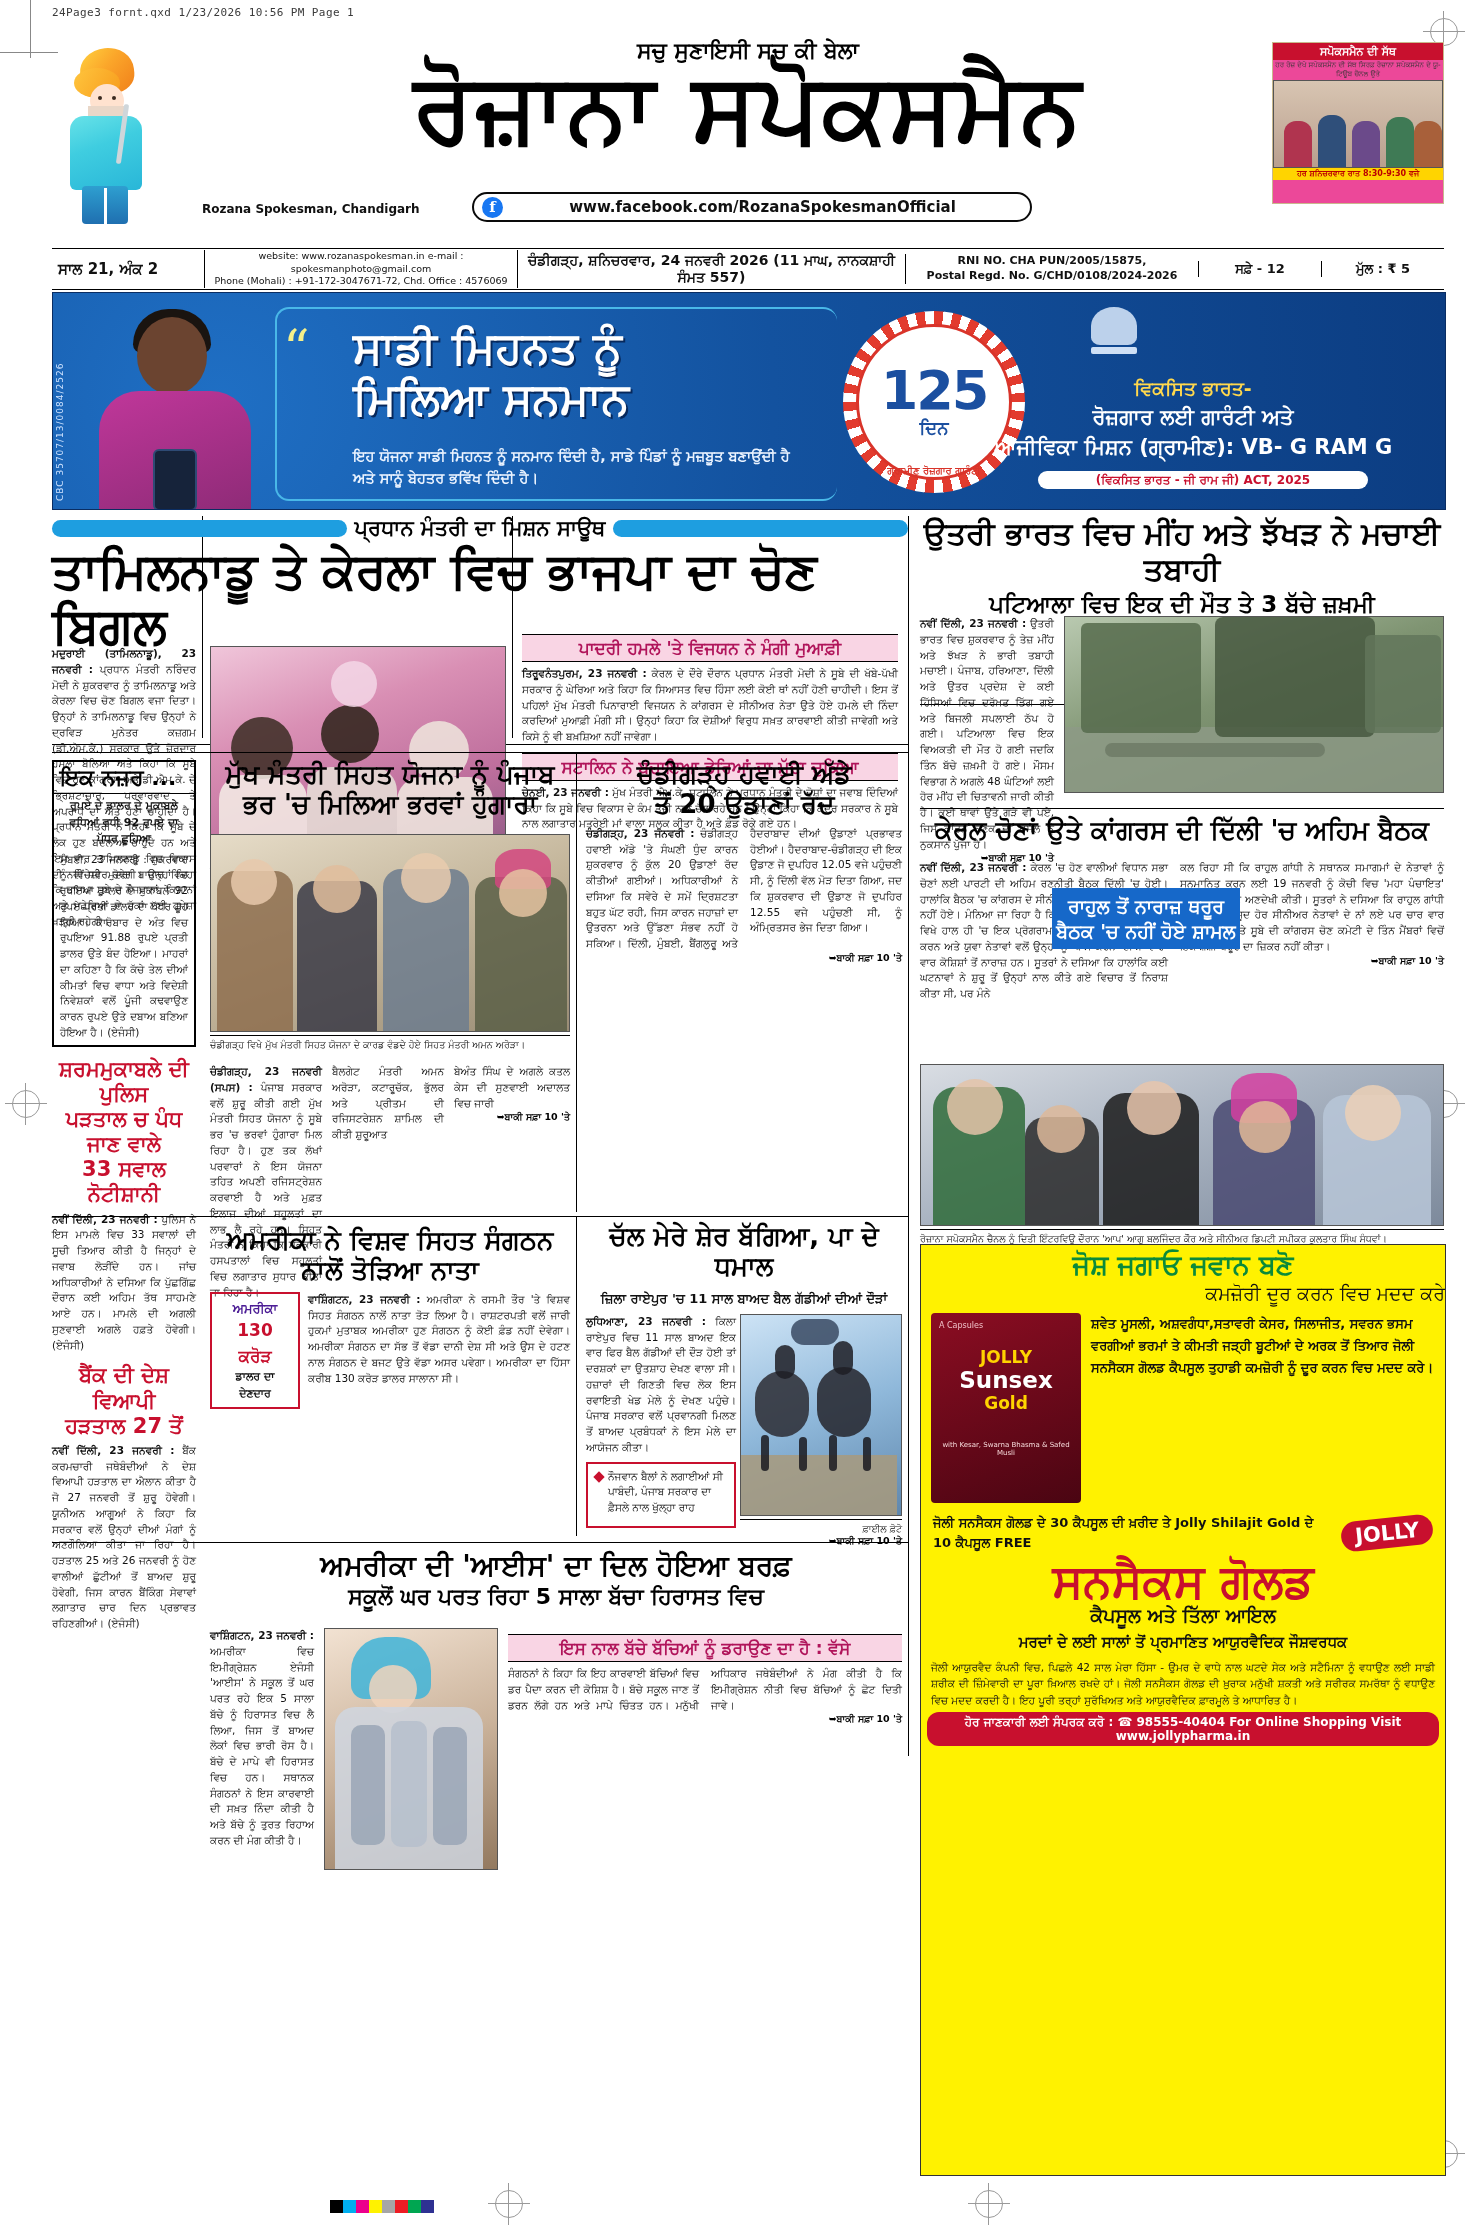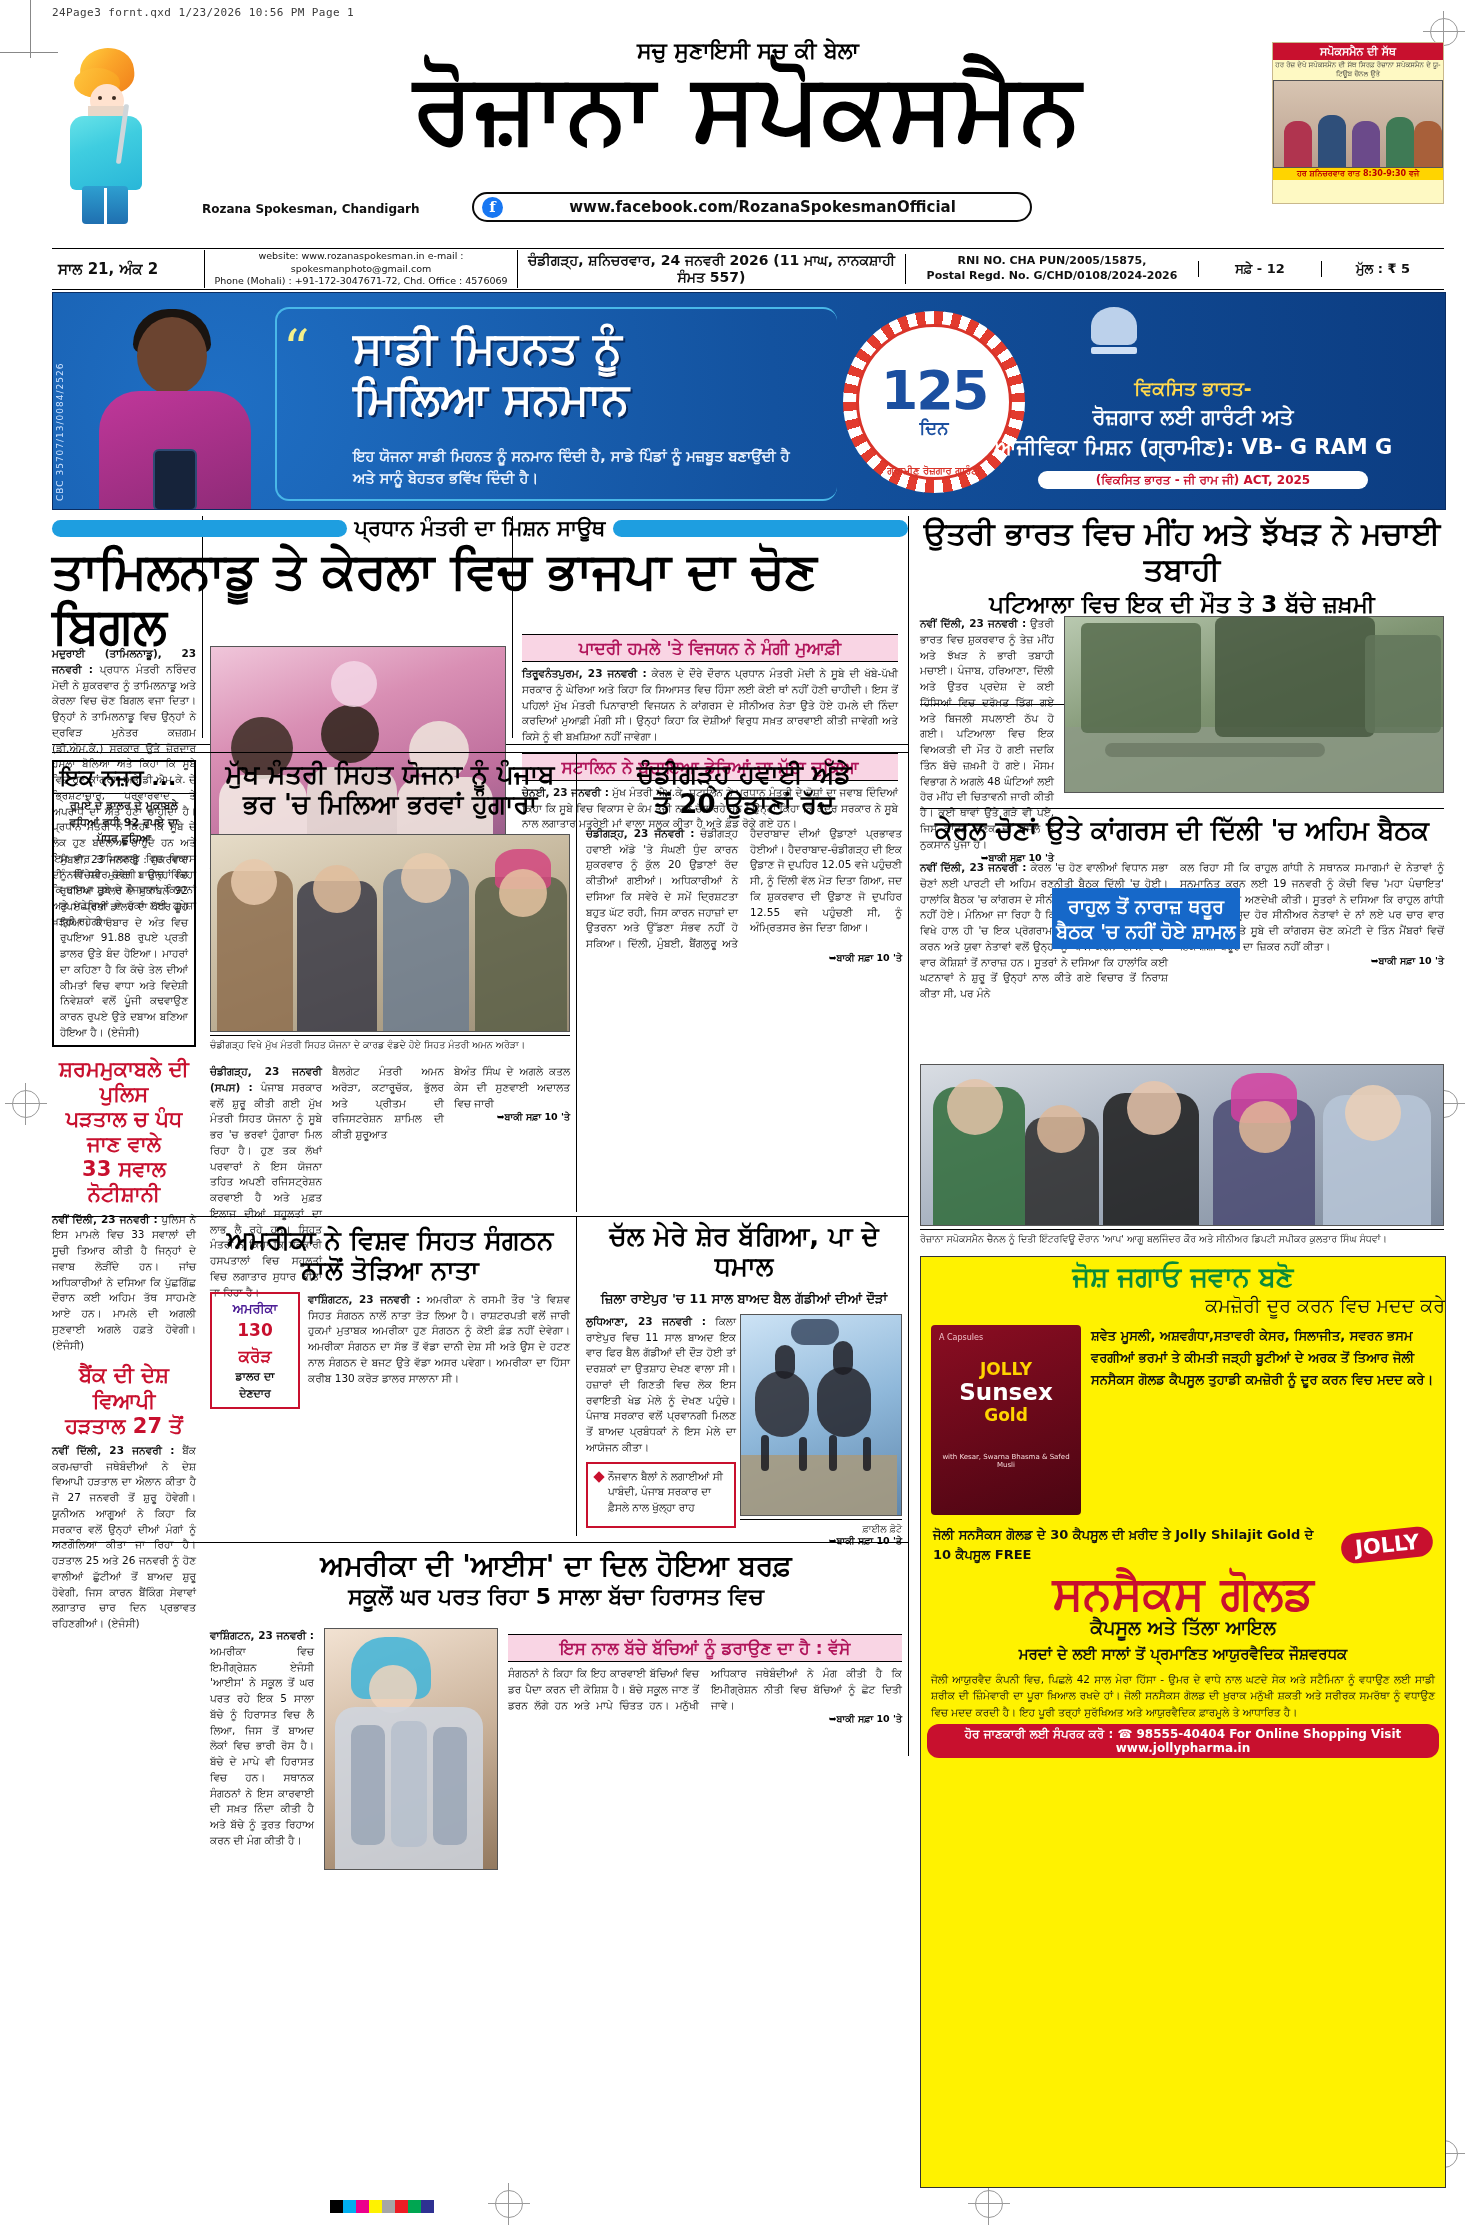--- a/index.html
+++ b/index.html
@@ -34,21 +34,21 @@
   .title{font-family:"DejaVu Sans","Liberation Sans",sans-serif;font-size:96px;font-weight:bold;letter-spacing:2px;color:#000;line-height:1.05;}
   .sub-eng{position:absolute;left:150px;top:170px;font-size:12px;font-weight:bold;color:#111;}
 
   .fb-bar{position:absolute;left:420px;top:160px;width:560px;height:30px;border:2px solid #0a0a0a;border-radius:16px;background:#fff;
       display:flex;align-items:center;padding:0 8px;box-sizing:border-box;}
   .fb-ico{width:21px;height:21px;border-radius:50%;background:#1877f2;color:#fff;font-weight:bold;font-size:15px;
       display:flex;align-items:center;justify-content:center;font-family:"DejaVu Serif","Liberation Serif",serif;}
   .fb-url{flex:1;text-align:center;font-size:15px;font-weight:bold;color:#111;}
 
   
-  .tr-ad{position:absolute;right:0;top:10px;width:170px;height:160px;background:#fef9c3;border:1px solid #c9b88c;overflow:hidden;}
+  .tr-ad{position:absolute;right:0;top:10px;width:170px;height:160px;background:#ec4899;border:1px solid #c9b88c;overflow:hidden;}
   .tr-ad .t1{background:#c8102e;color:#fff;font-size:11px;font-weight:bold;text-align:center;padding:2px 0;}
   .tr-ad .t2{font-size:7px;text-align:center;color:#333;line-height:1.3;padding:1px 2px;}
   .tr-ad .t3{background:#ffd400;color:#b00;font-size:8px;font-weight:bold;text-align:center;padding:1px 0;}
   .tr-ad .photo{height:86px;background:linear-gradient(180deg,#d8c5b2,#b99f8e);position:relative;}
   .tr-ad .photo .p{position:absolute;bottom:0;width:28px;height:46px;border-radius:12px 12px 0 0;}
 
   
   .infobar{position:absolute;left:52px;top:248px;width:1392px;height:40px;border-top:1px solid #000;border-bottom:1px solid #000;
       display:flex;align-items:center;}
   .ib-cell{padding:0 6px;font-size:12px;color:#111;}
@@ -122,21 +122,21 @@
   .bullet{display:flex;gap:5px;margin-bottom:5px;}
   .bullet .d{width:8px;height:8px;background:#c8102e;transform:rotate(45deg);flex:none;margin-top:4px;}
 
   .blue-inset{background:#1668c9;color:#fff;font-weight:bold;font-size:19px;text-align:center;line-height:1.3;padding:6px 4px;}
 
   .eknazar{border:2px solid #000;}
   .eknazar .hd{font-size:22px;font-weight:bold;padding:3px 6px;border-bottom:1px solid #000;}
   .rd-head{color:#c8102e;font-size:21px;font-weight:bold;line-height:1.2;text-align:center;}
 
   
-  .jolly{position:absolute;background:#fff200;border:1px solid #333;overflow:hidden;margin-top:12px;}
+  .jolly{position:absolute;background:#fff200;border:1px solid #333;overflow:hidden;}
   .jolly .top{background:#fff200;text-align:center;padding:4px 0 0;}
   .jolly .t1{font-size:27px;font-weight:bold;color:#c8102e;}
   .jolly .t1 span{color:#0b8a3a;}
   .jolly .t2{font-size:19px;font-weight:normal;color:#111;margin-top:1px;text-align:right;}
   .jolly .prod{width:150px;height:190px;background:linear-gradient(160deg,#8b0d22,#4a0512);border-radius:4px;position:relative;}
   .jolly .prod .label{position:absolute;left:10px;right:10px;top:34px;text-align:center;color:#fff;}
   .jolly .prod .lb1{font-size:17px;font-weight:bold;color:#ffd400;}
   .jolly .prod .lb2{font-size:23px;font-weight:bold;}
   .jolly .prod .lb3{font-size:17px;font-weight:bold;color:#ffd400;}
   .jolly .rtxt{font-size:13px;line-height:1.7;color:#111;font-weight:bold;}

